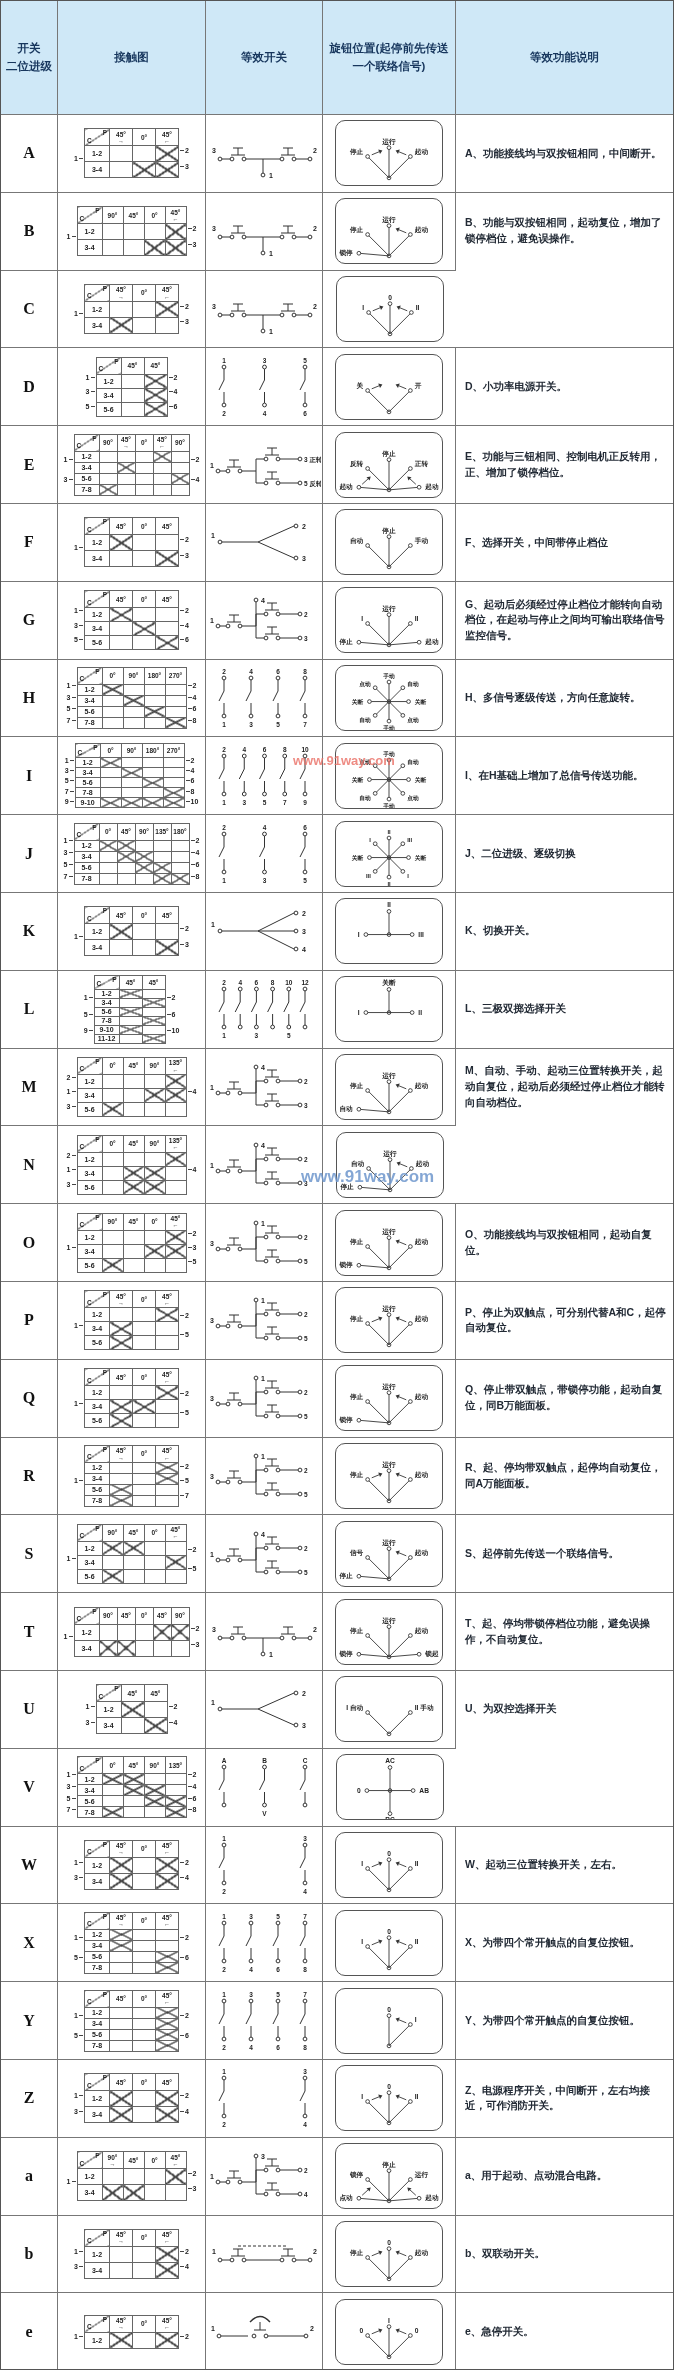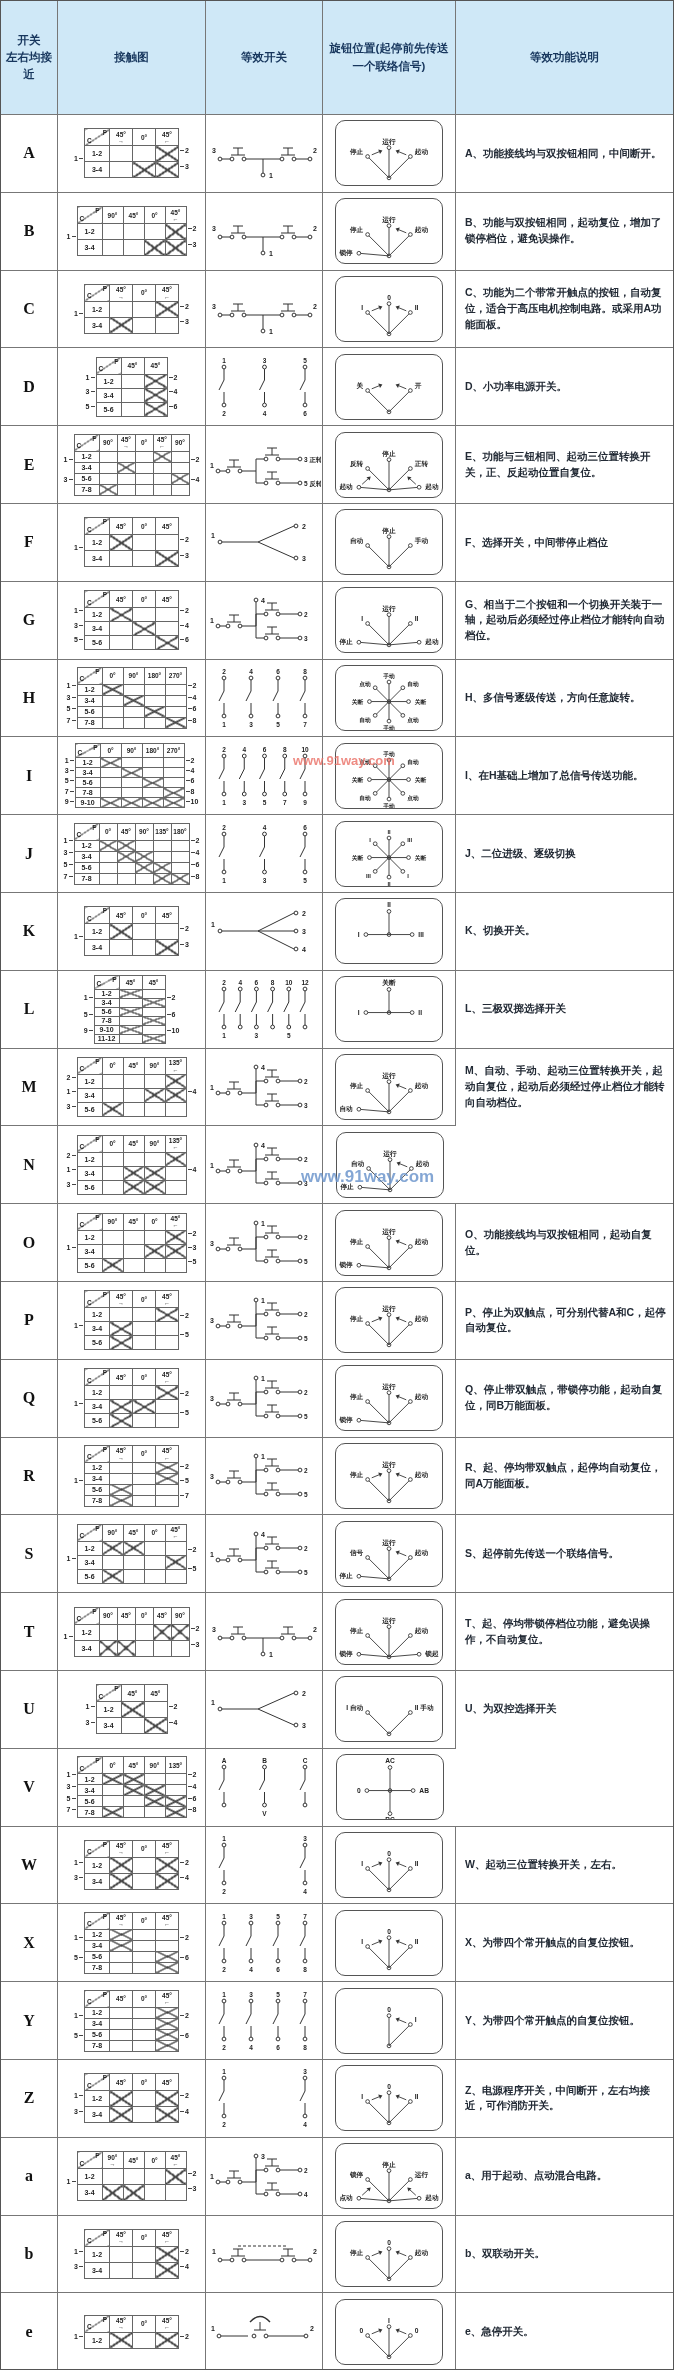--- a/index.html
+++ b/index.html
@@ -46,21 +46,21 @@
            display:flex;align-items:center;justify-content:center;background:#fff;}
   
   .wm{position:absolute;pointer-events:none;font-weight:bold;white-space:nowrap;}
 </style>
 </head>
 <body>
 
 <div id="page">
   <div id="hdr">
     <div class="hc">开关
-左右均接近</div>
+二位进级</div>
     <div class="hc">接触图</div>
     <div class="hc">等效开关</div>
     <div class="hc">旋钮位置(起停前先传送一个联络信号)</div>
     <div class="hc">等效功能说明</div>
   </div>
   <div id="rows">
   <div class="row">
     <div class="c c1">A</div>
     <div class="c c2">
           <div class="cg">
@@ -337,23 +337,20 @@
               <line x1="56" y1="64" x2="56" y2="30" stroke="#333" stroke-width="1" fill="none"></line>
               <circle cx="56" cy="30" r="2.1" fill="#fff" stroke="#333" stroke-width="1"></circle>
               <text x="56" y="25.5" font-size="7.5" text-anchor="middle" fill="#222" font-family="&quot;Liberation Sans&quot;,sans-serif" font-weight="bold">0</text>
               <line x1="56" y1="64" x2="80.04163056034261" y2="39.95836943965738" stroke="#333" stroke-width="1" fill="none"></line>
               <circle cx="80.04163056034261" cy="39.95836943965738" r="2.1" fill="#fff" stroke="#333" stroke-width="1"></circle>
               <text x="84.99137802864844" y="37.508621971351545" font-size="7.5" text-anchor="start" fill="#222" font-family="&quot;Liberation Sans&quot;,sans-serif" font-weight="bold">II</text>
               <line x1="75.42223289778617" y1="38.04495227783193" x2="67.10731710518459" y2="34.600801386546124" stroke="#333" stroke-width="1" fill="none"></line>
               <polygon points="63.41179897513945,33.070067657085765 68.10229402933382,32.19871460201678 66.11234018103536,37.00288817107547" fill="#333"></polygon>
             </svg>
           </div>
-    </div>
-    <div class="c c5">
-      <div class="desc">C、功能为二个带常开触点的按钮，自动复位，适合于高压电机控制电路。或采用A功能面板。</div>
     </div>
   </div>
 
   <div class="row">
     <div class="c c1">D</div>
     <div class="c c2">
           <div class="cg">
             <div class="cg-terms lt">
               <span>1</span>
               <span>3</span>
@@ -570,21 +567,21 @@
               <text x="84.99137802864844" y="37.508621971351545" font-size="7.5" text-anchor="start" fill="#222" font-family="&quot;Liberation Sans&quot;,sans-serif" font-weight="bold">正转</text>
               <line x1="56" y1="64" x2="89.87061973511935" y2="61.03670474657962" stroke="#333" stroke-width="1" fill="none"></line>
               <circle cx="89.87061973511935" cy="61.03670474657962" r="2.1" fill="#fff" stroke="#333" stroke-width="1"></circle>
               <text x="96.84398262176157" y="62.92661454734602" font-size="7.5" text-anchor="start" fill="#222" font-family="&quot;Liberation Sans&quot;,sans-serif" font-weight="bold">起动</text>
               <line x1="86.18423305106873" y1="57.65875370850132" x2="79.5487370197776" y2="51.57844183996038" stroke="#333" stroke-width="1" fill="none"></line>
               <polygon points="76.59962767253711,48.87608100949774 81.30527155957832,49.66152076425406 77.7922024799769,53.495362915666696" fill="#333"></polygon>
             </svg>
           </div>
     </div>
     <div class="c c5">
-      <div class="desc">E、功能与三钮相同、起动三位置转换开关，正、反起动位置自复位。</div>
+      <div class="desc">E、功能与三钮相同、控制电机正反转用，正、增加了锁停档位。</div>
     </div>
   </div>
 
   <div class="row">
     <div class="c c1">F</div>
     <div class="c c2">
           <div class="cg">
             <div class="cg-terms lt">
               <span>1</span>
             </div>
@@ -764,21 +761,21 @@
               <line x1="56" y1="64" x2="80.04163056034261" y2="39.95836943965738" stroke="#333" stroke-width="1" fill="none"></line>
               <circle cx="80.04163056034261" cy="39.95836943965738" r="2.1" fill="#fff" stroke="#333" stroke-width="1"></circle>
               <text x="84.99137802864844" y="37.508621971351545" font-size="7.5" text-anchor="start" fill="#222" font-family="&quot;Liberation Sans&quot;,sans-serif" font-weight="bold">II</text>
               <line x1="56" y1="64" x2="89.87061973511935" y2="61.03670474657962" stroke="#333" stroke-width="1" fill="none"></line>
               <circle cx="89.87061973511935" cy="61.03670474657962" r="2.1" fill="#fff" stroke="#333" stroke-width="1"></circle>
               <text x="96.84398262176157" y="62.92661454734602" font-size="7.5" text-anchor="start" fill="#222" font-family="&quot;Liberation Sans&quot;,sans-serif" font-weight="bold">起动</text>
             </svg>
           </div>
     </div>
     <div class="c c5">
-      <div class="desc">G、相当于二个按钮和一个切换开关装于一轴，起动后必须经过停止档位才能转向自动档位。</div>
+      <div class="desc">G、起动后必须经过停止档位才能转向自动档位，在起动与停止之间均可输出联络信号监控信号。</div>
     </div>
   </div>
 
   <div class="row">
     <div class="c c1">H</div>
     <div class="c c2">
           <div class="cg">
             <div class="cg-terms lt">
               <span>1</span>
               <span>3</span>

